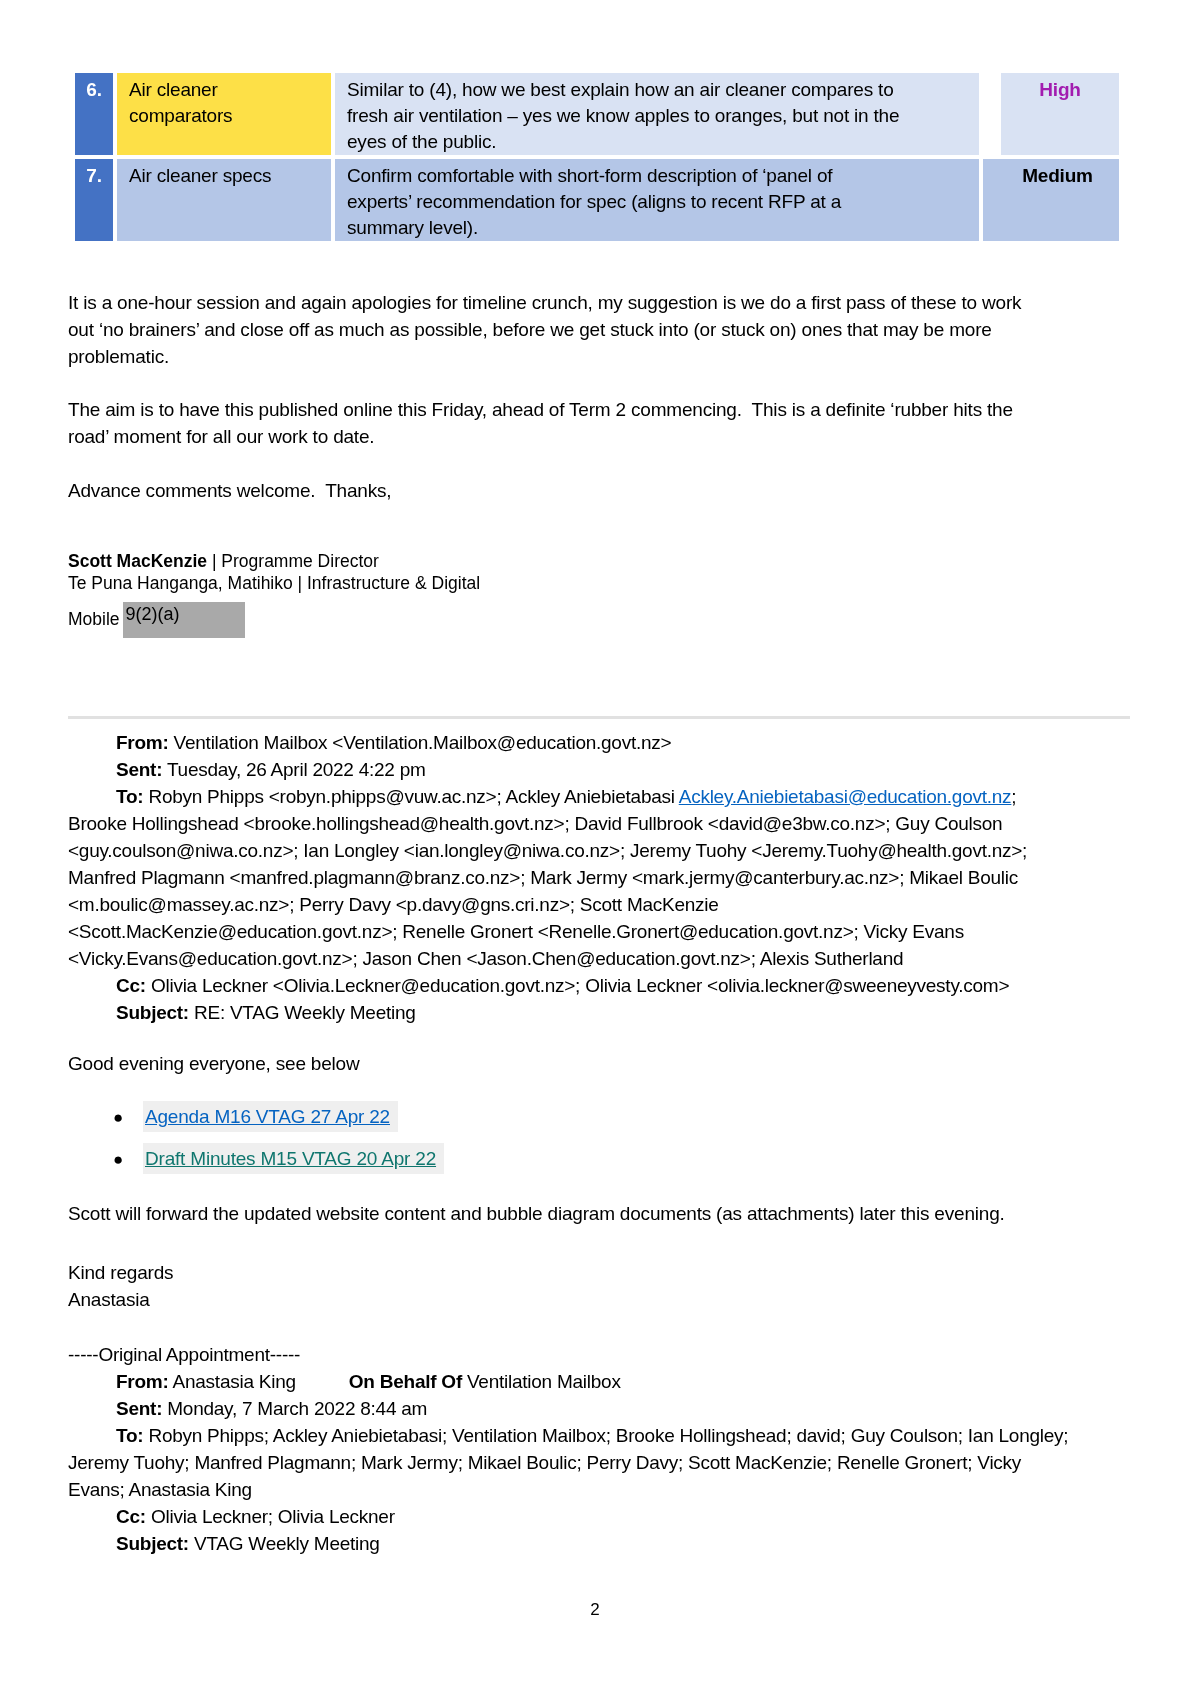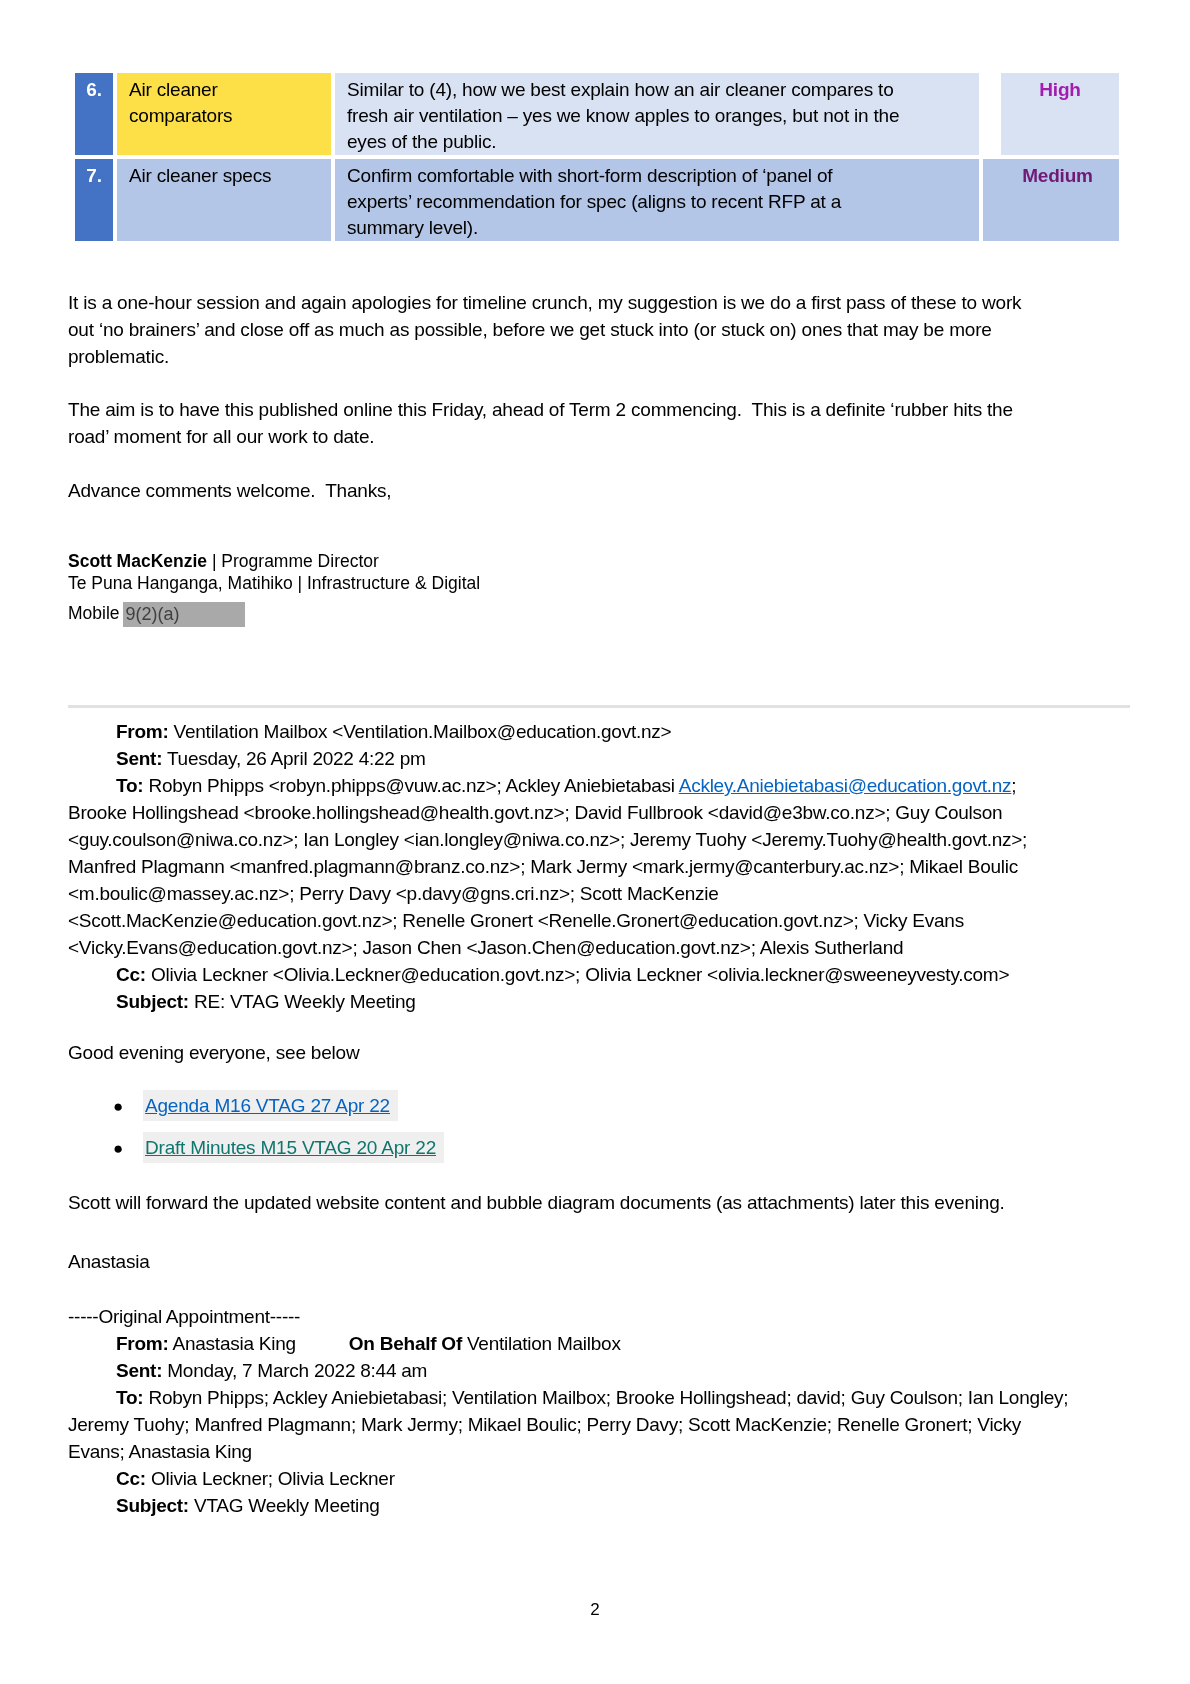--- a/index.html
+++ b/index.html
@@ -32,23 +32,23 @@
 
   .p1{margin-top:48px;}
   .p2{margin-top:26px;}
   .p3{margin-top:27px;}
 
   
   .signature{margin-top:46px;font-size:17.5px;line-height:22px;letter-spacing:0;}
   .sig-name{font-weight:bold;}
   .mobile-line{margin-top:8px;font-size:17.5px;}
   .redaction{
-    display:inline-block;width:122px;height:25px;background:#A9A9A9;
+    display:inline-block;width:122px;height:36px;background:#A9A9A9;
     vertical-align:middle;font-size:18px;line-height:25px;padding-left:3px;
-    box-sizing:border-box;margin-left:3px;color:#404040;
+    box-sizing:border-box;margin-left:3px;color:#000000;
   }
 
   
   .separator{height:3px;background:#E1E1E1;margin-top:78px;width:100%;}
   .email-header{margin-top:10px;font-size:19px;line-height:27px;letter-spacing:-0.25px;}
 
   .greeting{margin-top:24px;}
 
   
   .bullets{margin-top:24px;}
@@ -86,21 +86,21 @@
 
     <div class="cell num" style="background-color: rgb(68, 114, 196);">7.</div>
     <div class="cell topic" style="background-color: rgb(180, 198, 231);">
         <div class="tline"><span class="seg-n">Air cleaner specs</span></div>
       </div>
     <div class="cell desc" style="background-color: rgb(180, 198, 231);">
         <div class="tline"><span class="seg-n">Confirm comfortable with short-form description of ‘panel of</span></div>
         <div class="tline"><span class="seg-n">experts’ recommendation for spec (aligns to recent RFP at a</span></div>
         <div class="tline"><span class="seg-n">summary level).</span></div>
       </div>
-    <div class="cell priority" style="color: #701a75; background-color: rgb(180, 198, 231); padding-left: 13px;">Medium</div>
+    <div class="cell priority" style="color: #000000; background-color: rgb(180, 198, 231); padding-left: 13px;">Medium</div>
   </div>
 
   <div class="para p1">
       <div class="tline"><span class="seg-n">It is a one-hour session and again apologies for timeline crunch, my suggestion is we do a first pass of these to work</span></div>
       <div class="tline"><span class="seg-n">out ‘no brainers’ and close off as much as possible, before we get stuck into (or stuck on) ones that may be more</span></div>
       <div class="tline"><span class="seg-n">problematic.</span></div>
     </div>
   <div class="para p2">
       <div class="tline"><span class="seg-n">The aim is to have this published online this Friday, ahead of Term 2 commencing.  This is a definite ‘rubber hits the</span></div>
       <div class="tline"><span class="seg-n">road’ moment for all our work to date.</span></div>
@@ -142,20 +142,21 @@
     </div>
     <div class="bullet-row">
       <span class="bullet-dot">●</span>
       <a class="bullet-link" style="color: #0f766e; background-color: rgb(239, 239, 239);">Draft Minutes M15 VTAG 20 Apr 22</a>
     </div>
   </div>
 
   <div class="para note">Scott will forward the updated website content and bubble diagram documents (as attachments) later this evening.</div>
 
   <div class="para closing">
+    <div>Kind regards</div>
     <div>Anastasia</div>
   </div>
 
   <div class="email2">
       <div class="tline"><span class="seg-n">-----Original Appointment-----</span></div>
       <div class="tline"><span class="seg-b">From:</span><span class="seg-n"> Anastasia King </span><span class="seg-b">On Behalf Of</span><span class="seg-n"> Ventilation Mailbox</span></div>
       <div class="tline"><span class="seg-b">Sent:</span><span class="seg-n"> Monday, 7 March 2022 8:44 am</span></div>
       <div class="tline"><span class="seg-b">To:</span><span class="seg-n"> Robyn Phipps; Ackley Aniebietabasi; Ventilation Mailbox; Brooke Hollingshead; david; Guy Coulson; Ian Longley;</span></div>
       <div class="tline"><span class="seg-n">Jeremy Tuohy; Manfred Plagmann; Mark Jermy; Mikael Boulic; Perry Davy; Scott MacKenzie; Renelle Gronert; Vicky</span></div>
       <div class="tline"><span class="seg-n">Evans; Anastasia King</span></div>

